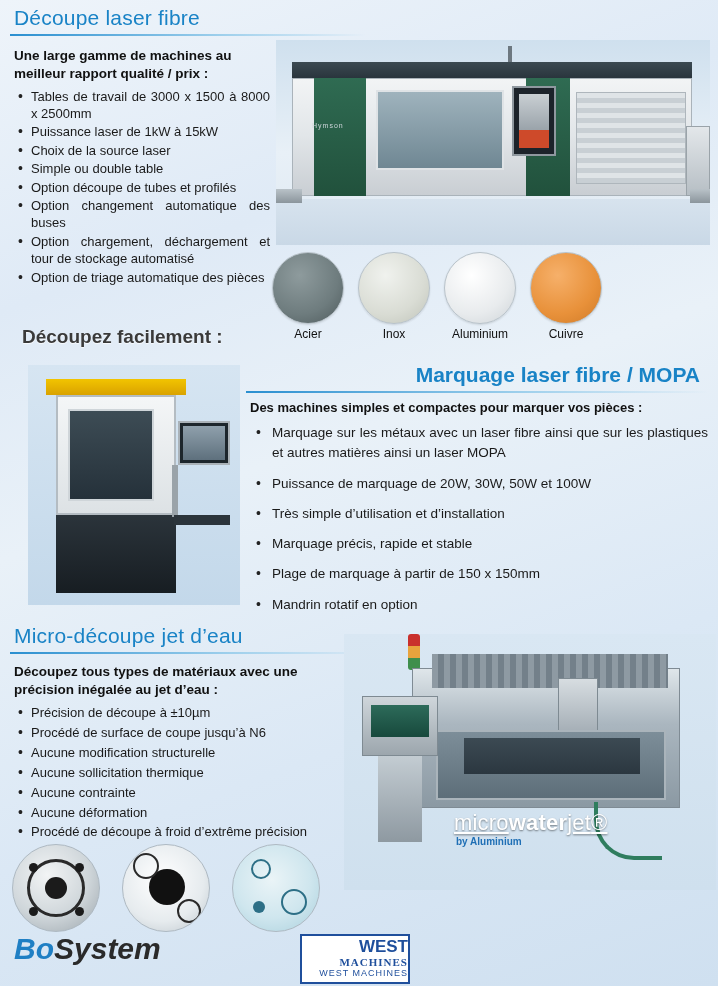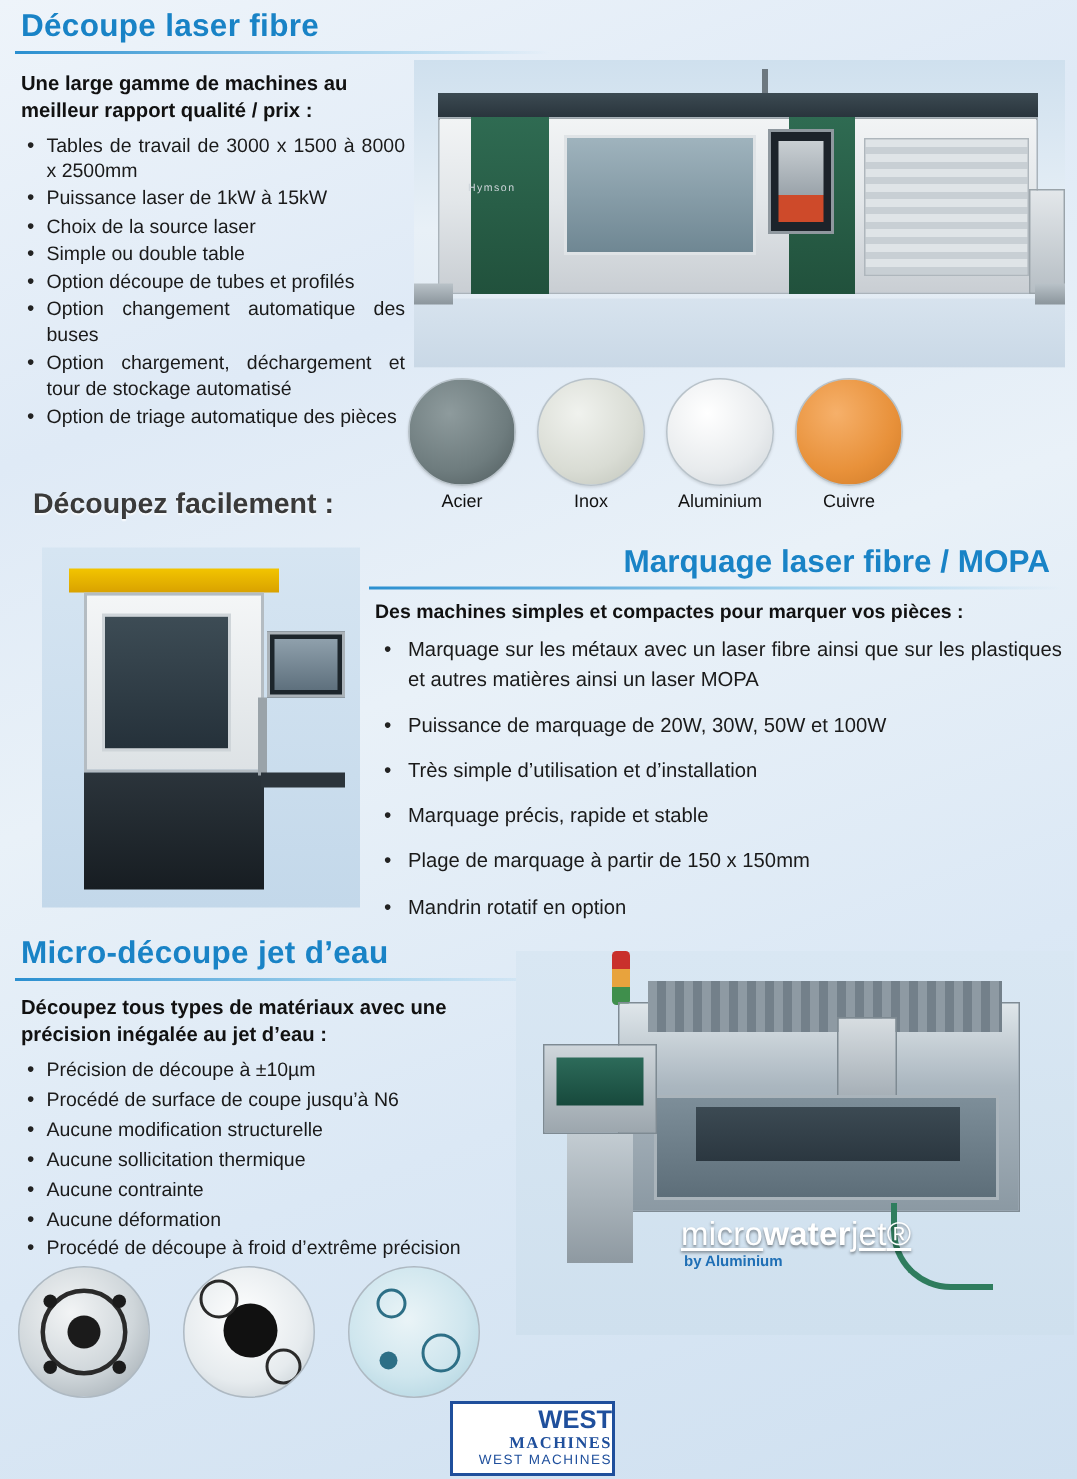--- a/index.html
+++ b/index.html
@@ -11,21 +11,21 @@
     background: linear-gradient(160deg, #eef4fa 0%, #dfeaf6 25%, #e9f1f8 45%, #dbe8f5 70%, #cfe0f0 100%);
     position: relative;
     overflow: hidden;
     color: #1a1a1a;
   }
 
   
   .section { position: absolute; }
   .sec-title {
     font-size: 21px;
-    font-weight: bold;
+    font-weight: normal;
     color: #1983c6;
     letter-spacing: .2px;
   }
   .rule {
     height: 2px;
     background: linear-gradient(90deg, #2a8fd0 0%, #9fd0ec 60%, rgba(200,225,240,0) 100%);
   }
   .lead {
     font-size: 13.5px;
     line-height: 1.32;
@@ -430,18 +430,21 @@
     </div>
     <div class="sample" id="s2">
       <div class="ring" style="left:18px;top:14px;width:20px;height:20px;border-color:#2d6f86;"></div>
       <div class="ring" style="left:48px;top:44px;width:26px;height:26px;border-color:#2d6f86;"></div>
       <div class="dot" style="left:20px;top:56px;width:12px;height:12px;background:#2d6f86;"></div>
     </div>
   </div>
 </div>
 
 <div id="footer">
+  <div id="sys-logo">
+    <span class="p1">Bo</span><span class="p2">System</span>
+  </div>
   <div id="west-logo">
     <div class="w1">WEST</div>
     <div class="w2">MACHINES</div>
     <div class="w3">WEST MACHINES</div>
   </div>
 </div>
 
 </body></html>

